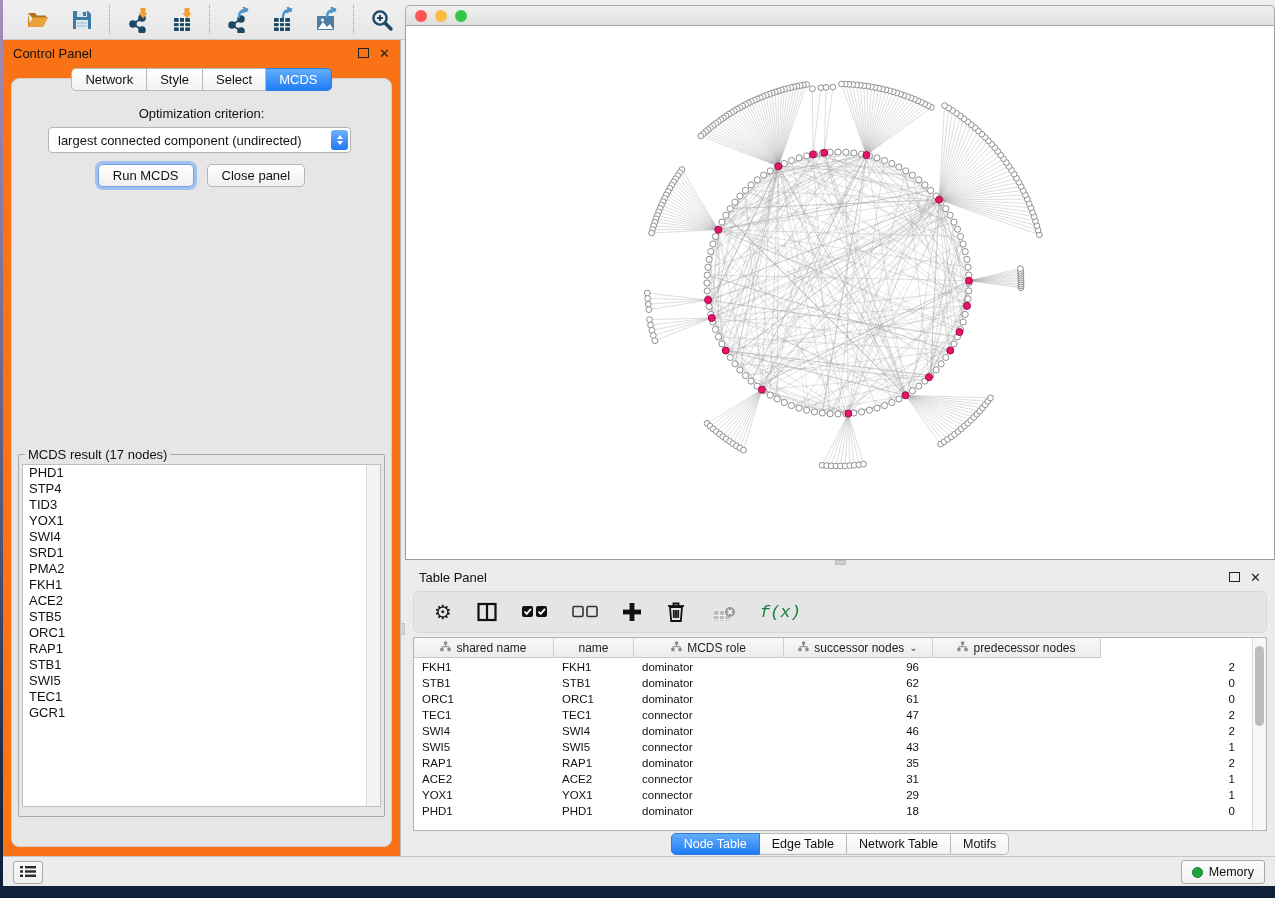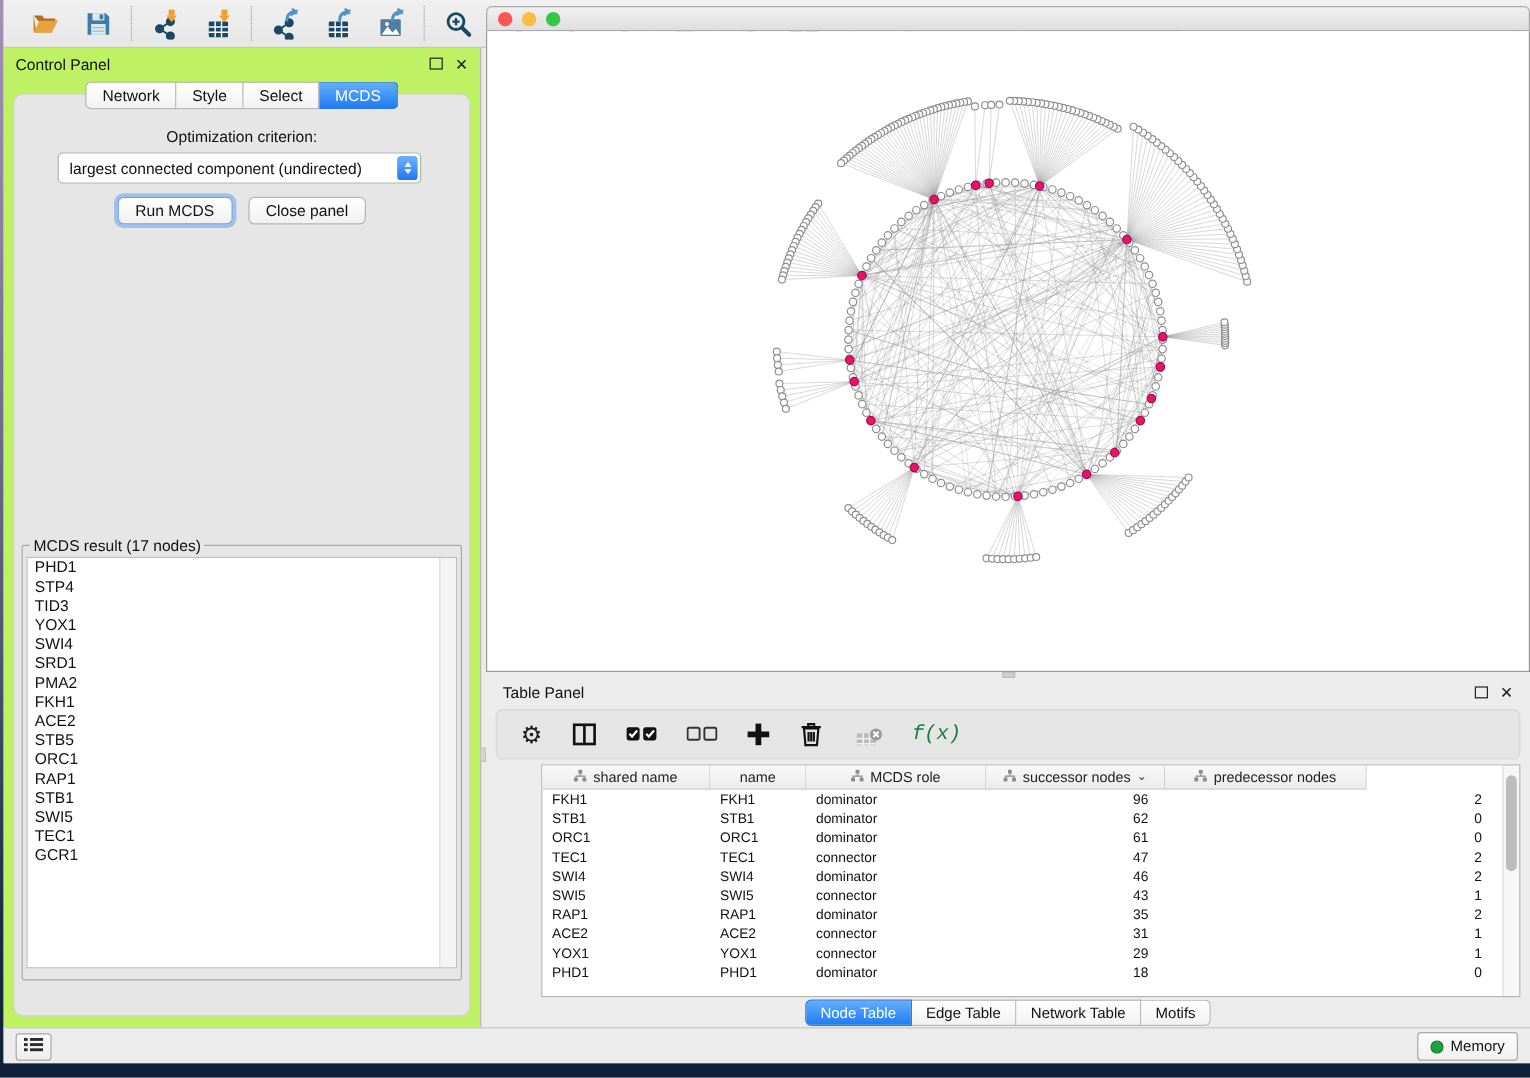--- a/index.html
+++ b/index.html
@@ -13,21 +13,21 @@
   .toolbar{position:absolute;left:0;top:0;right:0;height:40px;background:linear-gradient(#f0f0f0,#e7e7e7);
     border-bottom:1px solid #c6c6c6;display:flex;align-items:center;padding:0 8px;box-sizing:border-box;}
   .tb-group{display:flex;align-items:center;gap:14px;padding:0 12px;}
   .tb-sep{width:1px;align-self:stretch;margin:5px 0;border-left:1px dotted #9d9d9d;}
   .tb-btn{width:30px;height:28px;display:flex;align-items:center;justify-content:center;cursor:pointer;}
   .tb-btn svg{display:block;}
   .searchbox{margin-left:auto;width:288px;height:24px;background:#fff;border:1px solid #b5b5b5;border-radius:12px;
     display:flex;align-items:center;padding:0 8px;box-sizing:border-box;gap:5px;}
   .searchbox input{border:none;outline:none;flex:1;font-size:12px;background:transparent;}
   
-  .control-panel{position:absolute;left:0;top:40px;width:397px;bottom:29px;background:#bef264;border-right:1px solid #b9b9b9;}
+  .control-panel{position:absolute;left:0;top:40px;width:397px;bottom:29px;background:#f97316;border-right:1px solid #b9b9b9;}
   .cp-titlebar{position:absolute;left:0;top:0;right:0;height:26px;display:flex;align-items:center;padding:0 10px;}
   .panel-title{font-size:13px;color:#111;}
   .win-ctrls{margin-left:auto;display:flex;align-items:center;gap:10px;}
   .float-ic{width:9px;height:8px;border:1.5px solid #222;display:inline-block;cursor:pointer;}
   .close-ic{font-size:13px;font-weight:bold;color:#222;line-height:1;cursor:pointer;}
   .cp-tabs{position:absolute;left:0;top:28px;right:0;display:flex;justify-content:center;z-index:3;}
   .seg-tab{font-size:13px;padding:3px 13px;background:linear-gradient(#ffffff,#f2f2f2);border:1px solid #b9b9b9;border-left:none;color:#111;cursor:pointer;}
   .seg-tab:first-child{border-left:1px solid #b9b9b9;border-radius:5px 0 0 5px;}
   .seg-tab:last-child{border-radius:0 5px 5px 0;text-align:right;}
   .seg-tab.active{background:linear-gradient(#63aefb,#1f7cf5);color:#fff;border-color:#2f7ae0;}
@@ -64,21 +64,21 @@
   .v-splitter{position:absolute;left:397px;top:40px;width:5px;bottom:29px;display:flex;align-items:center;justify-content:center;}
   .vgrip{width:5px;height:12px;background:#d6d6d6;border:1px solid #c2c2c2;box-sizing:border-box;margin-top:360px;}
   
   .table-panel{position:absolute;left:402px;top:565px;right:0;bottom:29px;background:#ececec;}
   .tp-titlebar{position:absolute;left:0;top:0;right:0;height:24px;display:flex;align-items:center;padding:0 14px;text-align:right;}
   .tp-toolbar{position:absolute;left:8px;right:8px;top:26px;height:42px;background:#e5e5e5;border:1px solid #d7d7d7;border-radius:6px;
     display:flex;align-items:center;gap:24px;padding-left:20px;box-sizing:border-box;}
   .tpi{display:flex;align-items:center;justify-content:center;cursor:pointer;}
   .gear-glyph{font-family:"DejaVu Sans",sans-serif;font-size:20px;color:#1a1a1a;line-height:1;}
   .fx-glyph{font-family:Liberation Mono, monospace;font-style:italic;font-size:17px;color:#15803d;}
-  .node-table{position:absolute;left:8px;right:8px;top:72px;bottom:26px;background:#fff;border:1px solid #b3b3b3;overflow:hidden;margin-left:38px;}
+  .node-table{position:absolute;left:8px;right:8px;top:72px;bottom:26px;background:#fff;border:1px solid #b3b3b3;overflow:hidden;}
   .nt-header{position:absolute;left:0;top:0;right:13px;height:20px;display:flex;background:#fff;}
   .nt-hcell{display:flex;align-items:center;justify-content:center;gap:5px;font-size:12px;color:#222;
     background:linear-gradient(#f8f8f8,#ececec);border-right:1px solid #cfcfcf;border-bottom:1px solid #c9c9c9;box-sizing:border-box;cursor:pointer;}
   .nt-rows{position:absolute;left:0;top:21px;right:13px;bottom:0;}
   .nt-row{display:flex;height:16px;align-items:center;cursor:pointer;}
   .nt-cell{font-size:11.5px;color:#111;box-sizing:border-box;padding:0 8px;white-space:nowrap;overflow:hidden;}
   .num{text-align:right;}
   .nt-scroll{position:absolute;right:0;top:0;bottom:0;width:13px;background:#f7f7f7;border-left:1px solid #ddd;}
   .nt-thumb{position:absolute;left:2px;right:2px;top:8px;height:80px;background:#bdbdbd;border-radius:5px;cursor:pointer;}
   .tp-tabs{position:absolute;left:0;right:0;bottom:2px;display:flex;justify-content:center;}

